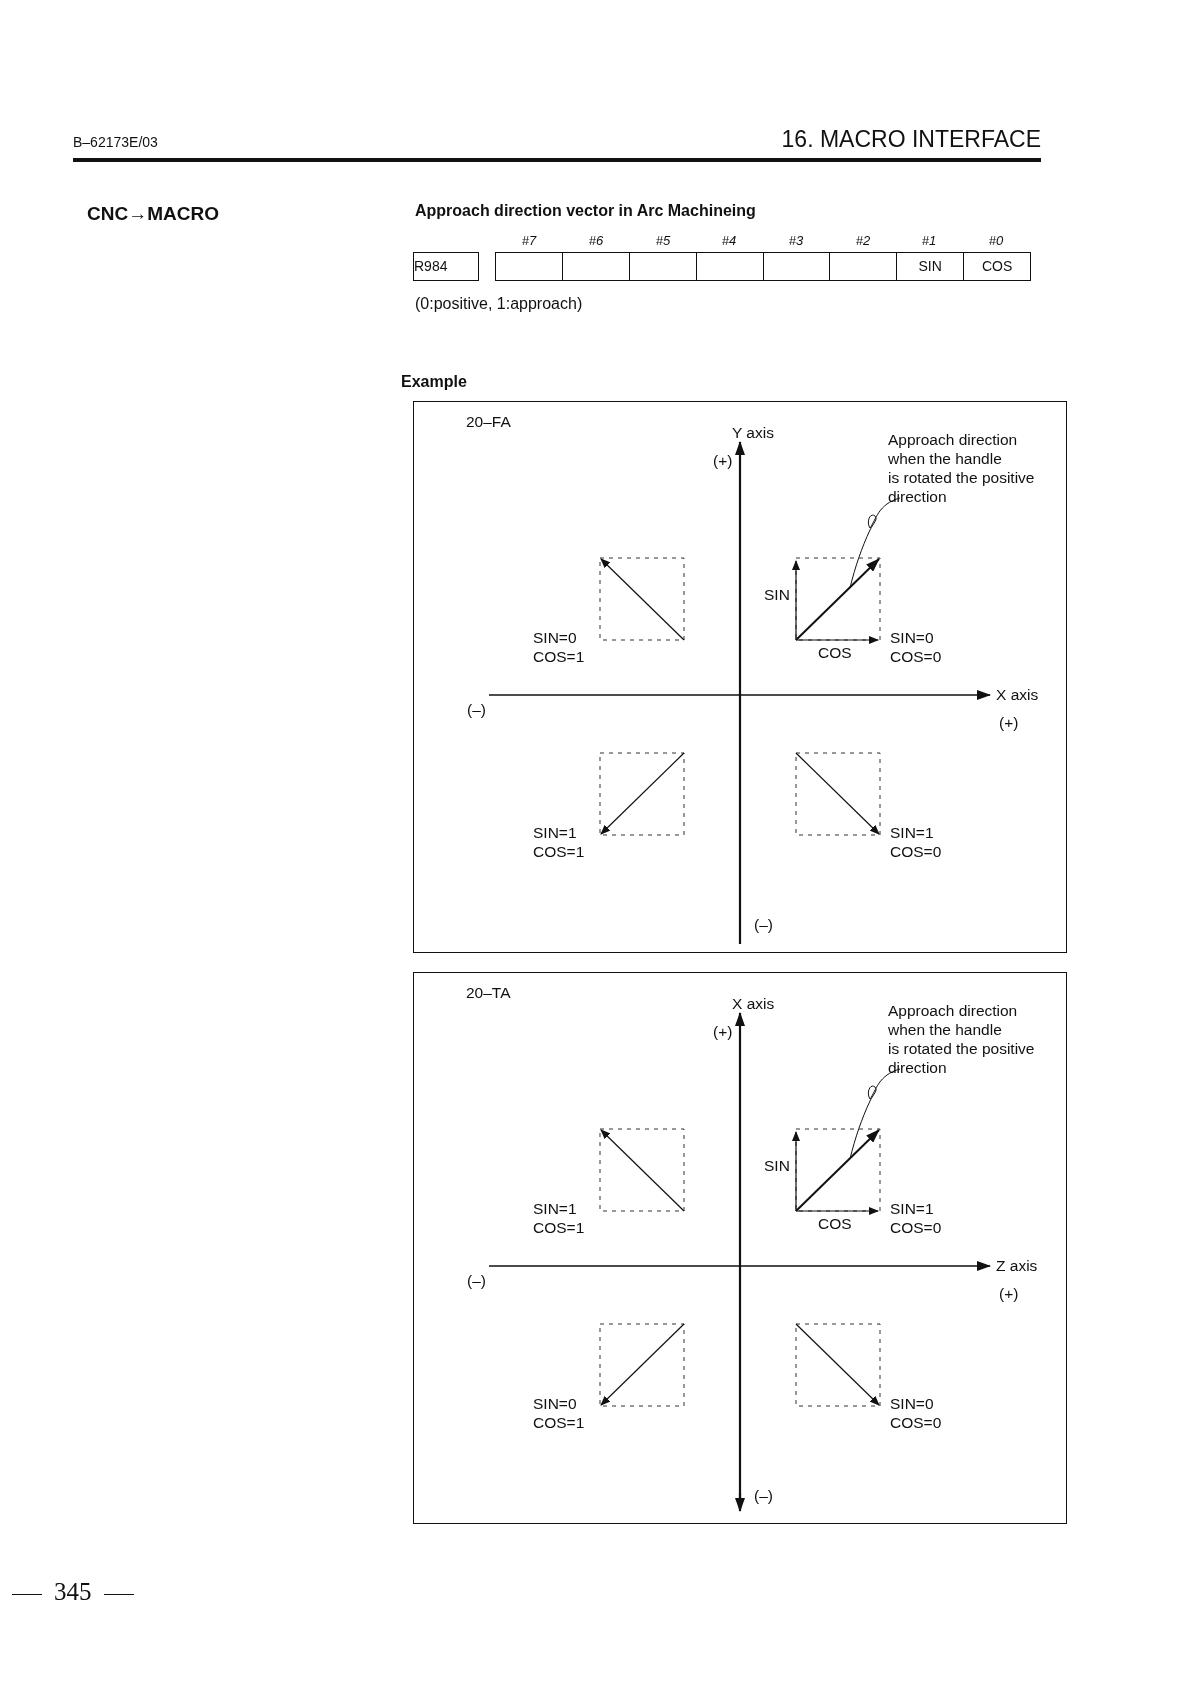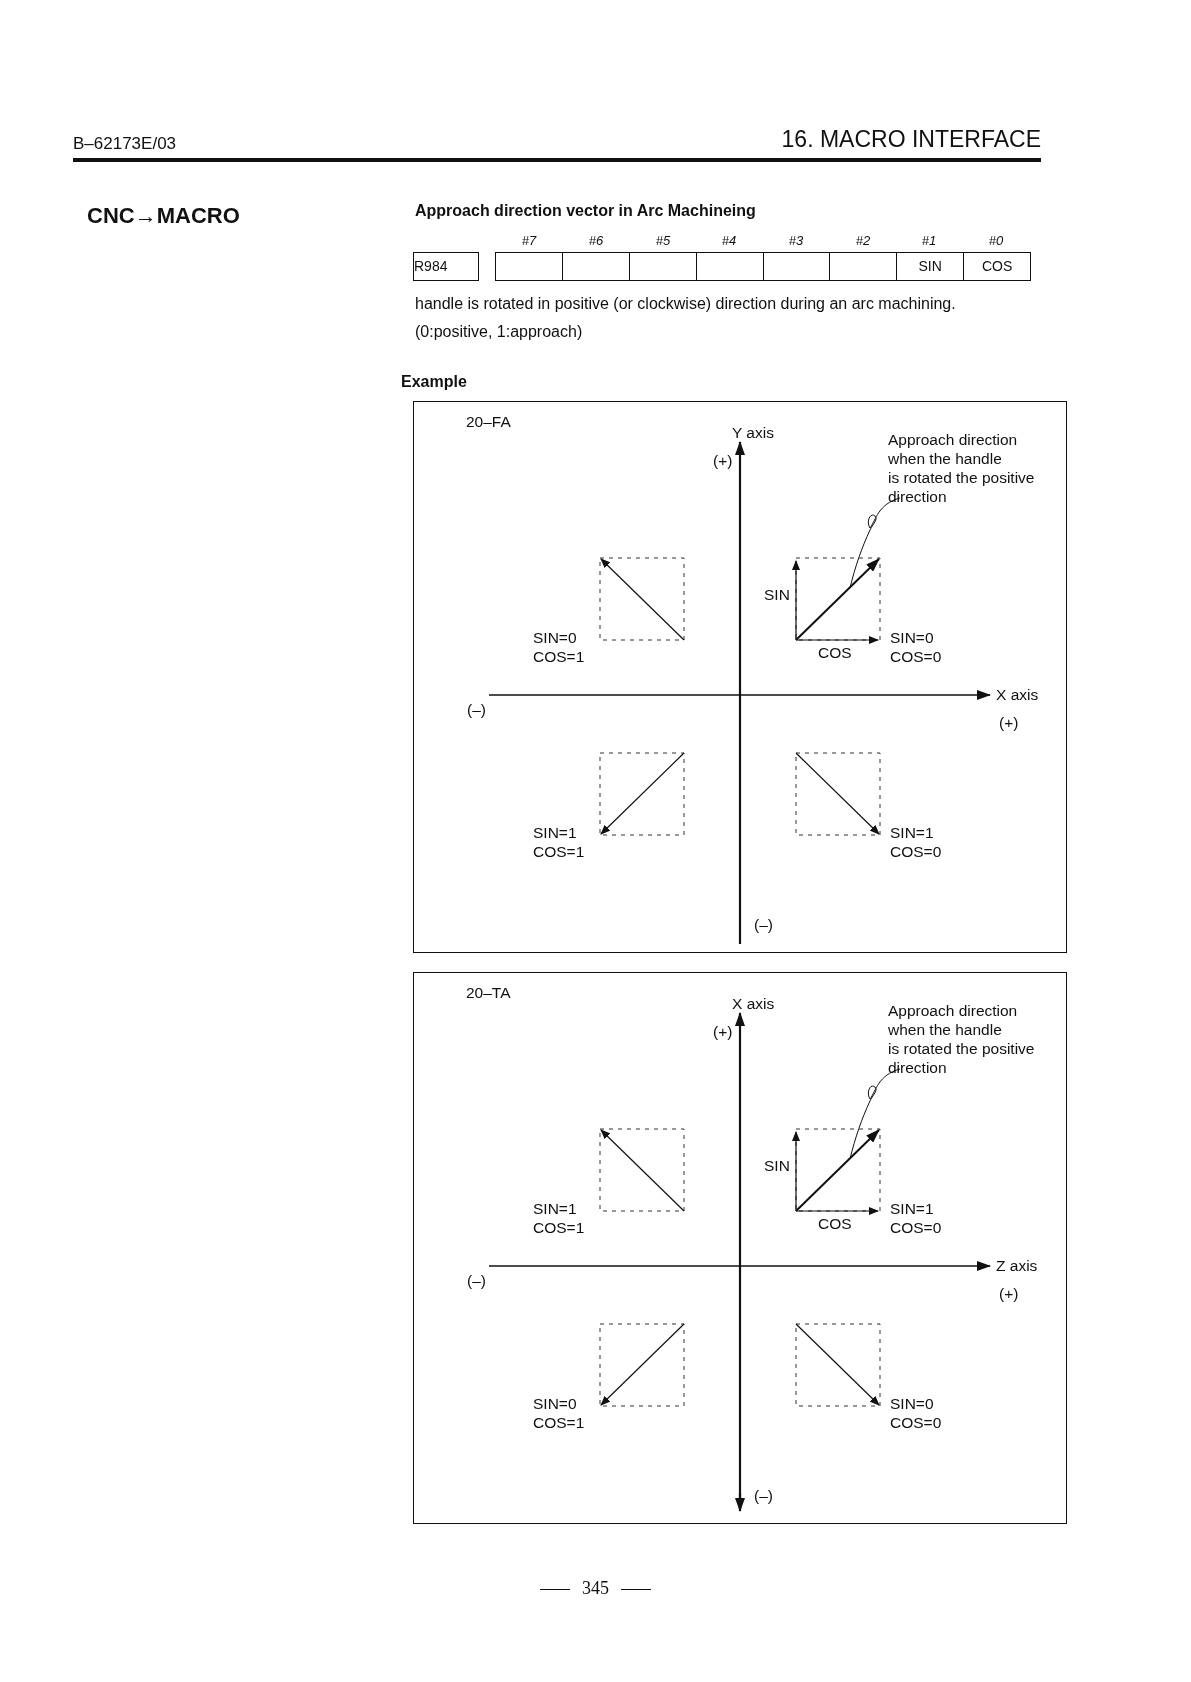--- a/index.html
+++ b/index.html
@@ -1,35 +1,35 @@
 <!DOCTYPE html>
 <html><head>
 <meta charset="utf-8">
 <style>
   html, body { margin: 0; padding: 0; background: #ffffff; }
   body { width: 1191px; height: 1682px; position: relative; overflow: hidden;
          font-family: "Liberation Sans", sans-serif; color: #111; }
   .abs { position: absolute; }
-  .doc-id { left: 73px; top: 134px; font-size: 17px; }
+  .doc-id { left: 73px; top: 134px; font-size: 14px; }
   .chapter { right: 150px; top: 126px; font-size: 23px; }
   .rule { left: 73px; top: 158px; width: 968px; height: 4px; background: #111; }
-  .side-head { left: 87px; top: 203px; font-size: 22px; font-weight: bold; }
+  .side-head { left: 87px; top: 203px; font-size: 19px; font-weight: bold; }
   .sec-title { left: 415px; top: 202px; font-size: 16px; font-weight: bold; }
   .bitnums { top: 233px; font-size: 13px; font-style: italic; text-align: center; width: 66px; }
   .reg-name { left: 413px; top: 252px; width: 64px; height: 27px; border: 1.5px solid #111;
               font-size: 14px; text-align: left; line-height: 27px; }
   .bits { left: 495px; top: 252px; width: 534px; height: 27px; border: 1.5px solid #111; display: flex; }
   .bit { flex: 1; border-left: 1px solid #111; font-size: 14px; text-align: center; line-height: 27px; }
   .bit:first-child { border-left: none; }
   .para { left: 415px; top: 290px; width: 630px; font-size: 16px; line-height: 27.5px; }
   .example { left: 401px; top: 373px; font-size: 16px; font-weight: bold; }
   .fig { left: 413px; width: 616px; border: 1.5px solid #111; padding-left: 36px; }
   .fig svg { display: block; }
-  .page-num { left: 0; width: 1191px; top: 1578px; text-align: center;
-              font-family: "Liberation Serif", serif; font-size: 18px; }
+  .page-num { left: 0; width: 1191px; top: 1578px; 
+              font-family: "Liberation Serif", serif; font-size: 25px; }
   .dash { display: inline-block; width: 30px; height: 1px; background: #111; vertical-align: middle; margin: 0 12px; }
   svg text { font-family: "Liberation Sans", sans-serif; font-size: 15.5px; fill: #111; }
 </style>
 </head>
 <body>
 
 <div class="abs doc-id">B–62173E/03</div>
 <div class="abs chapter">16. MACRO INTERFACE</div>
 <div class="abs rule"></div>
 
@@ -51,21 +51,20 @@
   <div class="bit"></div>
   <div class="bit"></div>
   <div class="bit"></div>
   <div class="bit"></div>
   <div class="bit"></div>
   <div class="bit">SIN</div>
   <div class="bit">COS</div>
 </div>
 
 <div class="abs para">
-  <div>handle is rotated in positive (or clockwise) direction during an arc machining.</div>
   <div>(0:positive, 1:approach)</div>
 </div>
 <div class="abs example">Example</div>
 
 <div class="abs fig" style="top:401px">
     <svg width="616" height="550" viewBox="0 0 616 550">
       <defs>
         <marker id="ah0" markerWidth="10" markerHeight="8" refX="9" refY="4" orient="auto" markerUnits="userSpaceOnUse">
           <path d="M0,0 L10,4 L0,8 z" fill="#111"></path>
         </marker>

